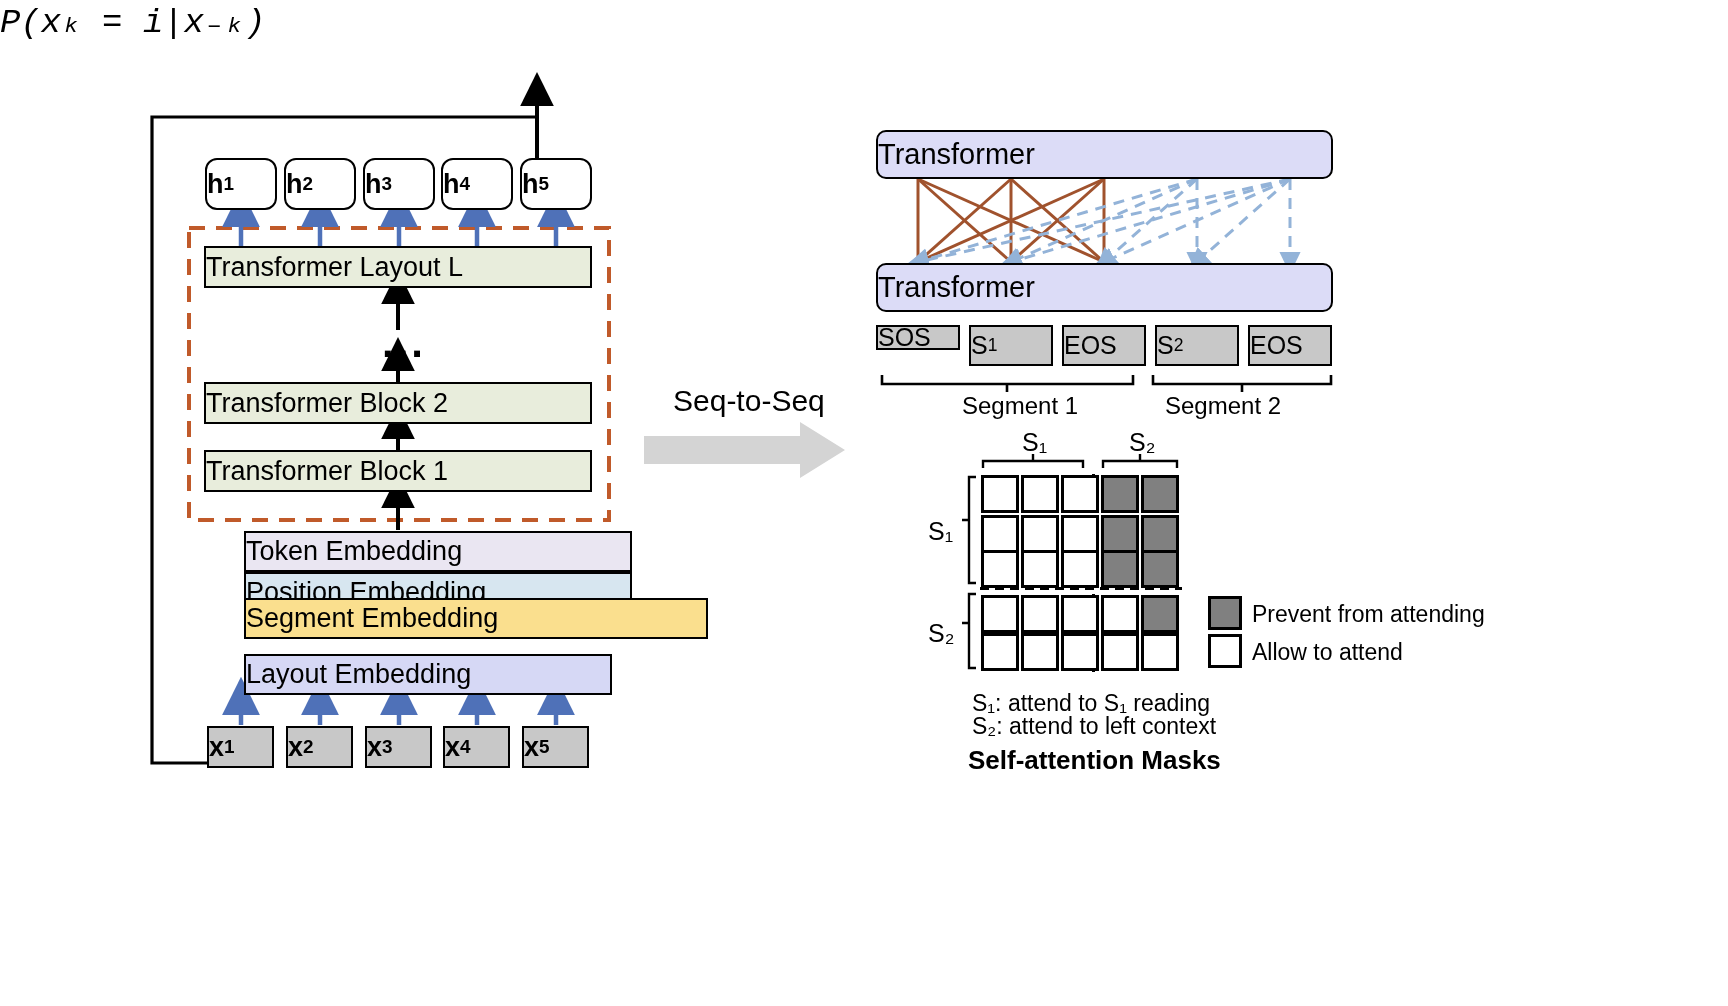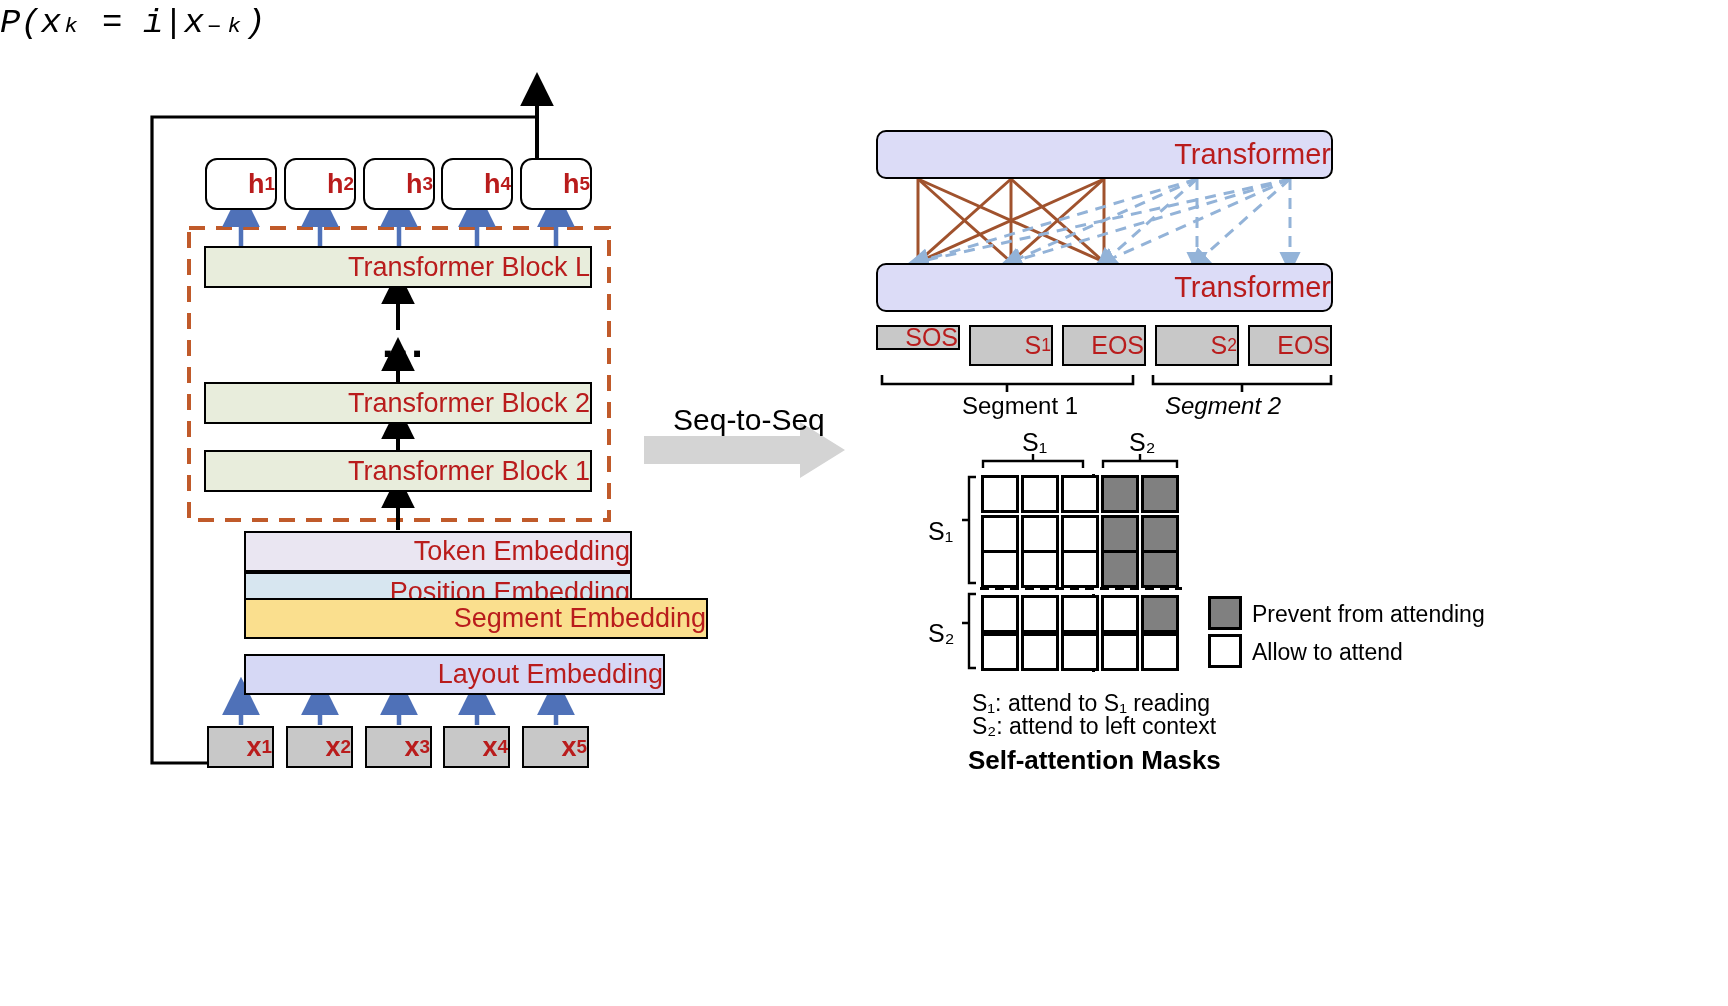--- a/index.html
+++ b/index.html
@@ -29,23 +29,23 @@
     pointer-events: none;
   }
 
   
   .box {
     position: absolute;
     box-sizing: border-box;
     border: 2.5px solid #000;
     display: flex;
     align-items: center;
-    justify-content: flex-end;
+    justify-content: flex-start;
     font-size: 25px;
-    color: #b91c1c;
+    color: #000000;
     white-space: nowrap;
   }
   .hbox { 
     border-radius: 12px;
     font-weight: bold;
     font-size: 27px;
     background: #ffffff;
   }
   .tblock {
     background: #e8eddc;
@@ -263,42 +263,42 @@
   <div class="box hbox" style="left:441px; top:158px; width:72px; height:52px;">
     <span>h</span>
       <span class="sub">4</span>
   </div>
   <div class="box hbox" style="left:520px; top:158px; width:72px; height:52px;">
     <span>h</span>
       <span class="sub">5</span>
   </div>
 
   <div class="box tblock" style="left:204px; top:246px; width:388px; height:42px;">
-    <span>Transformer Block L</span>
+    <span>Transformer Layout L</span>
   </div>
   <div class="dotsrow" style="left:382px; top:322px;">
     <span>...</span>
   </div>
   <div class="box tblock" style="left:204px; top:382px; width:388px; height:42px;">
     <span>Transformer Block 2</span>
   </div>
   <div class="box tblock" style="left:204px; top:450px; width:388px; height:42px;">
     <span>Transformer Block 1</span>
   </div>
 
   <div class="box embed" style="left:204px; top:531px; width:388px; height:41px; background:#eae6f2;">
     <span>Token Embedding</span>
   </div>
   <div class="box embed" style="left:204px; top:572px; width:388px; height:41px; background:#d7e6f0;">
     <span>Position Embedding</span>
   </div>
   <div class="box embed" style="left:204px; top:598px; width:464px; height:41px; background:#fadf8e;">
     <span>Segment Embedding</span>
   </div>
-  <div class="box embed" style="left:204px; top:654px; width:421px; height:41px; background:#d6d8f5;">
+  <div class="box embed" style="left:204px; top:654px; width:368px; height:41px; background:#d6d8f5;">
     <span>Layout Embedding</span>
   </div>
 
   <div class="box xtok" style="left:207px; top:726px; width:67px; height:42px;">
     <span>x</span>
       <span class="sub">1</span>
   </div>
   <div class="box xtok" style="left:286px; top:726px; width:67px; height:42px;">
     <span>x</span>
       <span class="sub">2</span>
@@ -309,21 +309,21 @@
   </div>
   <div class="box xtok" style="left:443px; top:726px; width:67px; height:42px;">
     <span>x</span>
       <span class="sub">4</span>
   </div>
   <div class="box xtok" style="left:522px; top:726px; width:67px; height:42px;">
     <span>x</span>
       <span class="sub">5</span>
   </div>
 
-  <div class="seq2seq" style="left:673px; top:384px;margin-top:19px;">
+  <div class="seq2seq" style="left:673px; top:384px;">
     <span>Seq-to-Seq</span>
   </div>
 
   <div class="box tfbar" style="left:876px; top:130px; width:457px; height:49px;">
     <span>Transformer</span>
   </div>
   <div class="box tfbar" style="left:876px; top:263px; width:457px; height:49px;">
     <span>Transformer</span>
   </div>
 
@@ -341,21 +341,21 @@
     <span>S</span>
       <span class="sub">2</span>
   </div>
   <div class="box seqtok" style="left:1248px; top:325px; width:84px; height:41px;">
     <span>EOS</span>
   </div>
 
   <div class="caplabel" style="left:962px; top:392px;">
     <span>Segment 1</span>
   </div>
-  <div class="caplabel" style="left:1165px; top:392px;font-style:italic;">
+  <div class="caplabel" style="left:1165px; top:392px;">
     <span>Segment 2</span>
   </div>
 
   <div class="masklabel" style="left:1022px; top:428px;">
     <span>S₁</span>
   </div>
   <div class="masklabel" style="left:1129px; top:428px;">
     <span>S₂</span>
   </div>
   <div class="masklabel" style="left:928px; top:517px;">

